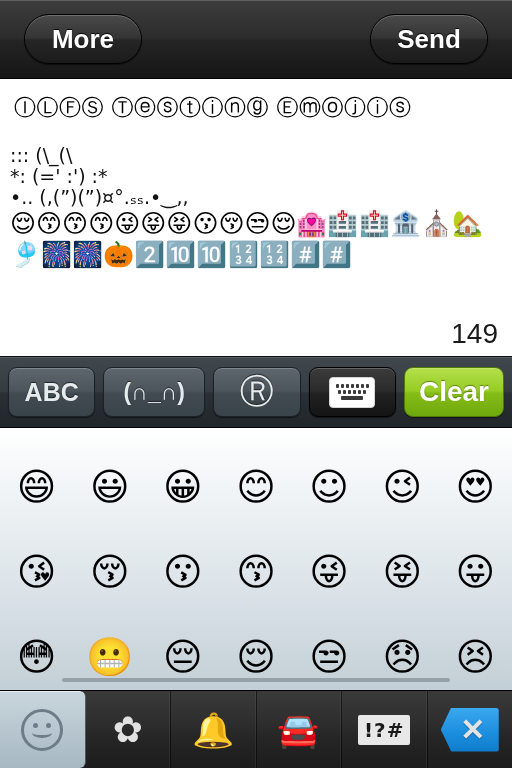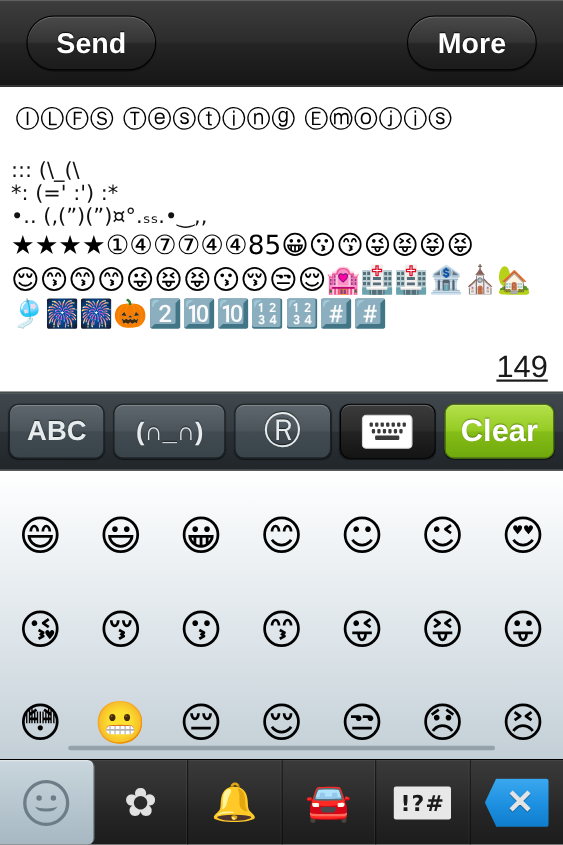--- a/index.html
+++ b/index.html
@@ -52,21 +52,21 @@
     padding:22px 0 0 10px; white-space:pre;
   }
   .emoji-run{
     font-family:"DejaVu Sans", sans-serif;
     font-size:25px; line-height:31px; color:#000;
     padding:0 0 0 10px; white-space:nowrap; letter-spacing:0;
   }
   .emoji-run.r1{ font-size:24px; }
   .char-count{
     position:absolute; right:14px; bottom:6px;
-    font-size:28px; color:#1a1a1a; font-family:"Liberation Sans", sans-serif;text-decoration:underline;
+    font-size:28px; color:#1a1a1a; font-family:"Liberation Sans", sans-serif;
   }
 
   
   .mid-bar{
     position:absolute; left:0; top:356px; width:512px; height:72px;
     background:linear-gradient(to bottom,#41484d 0%,#353c41 50%,#2a3035 51%,#20262a 100%);
     border-top:1px solid #0c0f11; border-bottom:1px solid #000;
     display:flex; align-items:center; gap:8px; padding:0 8px;
   }
   .mid-bar::before{
@@ -179,30 +179,29 @@
     color:#e4e4e4; font-size:30px; font-weight:bold; line-height:1;
     text-shadow:0 1px 1px rgba(0,0,0,.35); margin-left:6px;
   }
 </style>
 </head>
 <body>
 
 <div id="app">
 
   <div class="top-toolbar">
+    <div class="tb-btn">More</div>
     <div class="tb-btn">Send</div>
-    <div class="tb-btn">More</div>
   </div>
 
   <div class="msg-area">
     <div class="msg-title">ⒾⓁⒻⓈ Ⓣⓔⓢⓣⓘⓝⓖ Ⓔⓜⓞⓙⓘⓢ</div>
     <div class="ascii-block">::: (\_(\
 *: (=' :') :*
 •.. (,(”)(”)¤°.ₛₛ.•‿,,</div>
-    <div class="emoji-run r1">★★★★①④⑦⑦④④85😀😗😙😜😝😝😝</div>
     <div class="emoji-run">😌😙😙😙😜😝😝😗😚😒😌🏩🏥🏥🏦⛪🏡</div>
     <div class="emoji-run">🎐🎆🎆🎃2️⃣🔟🔟🔢🔢#️⃣#️⃣</div>
     <div class="char-count">149</div>
   </div>
 
   <div class="mid-bar">
     <div class="mb-btn abc">ABC</div>
     <div class="mb-btn kao">(∩_∩)</div>
     <div class="mb-btn reg">Ⓡ</div>
     <div class="mb-btn kbd">

